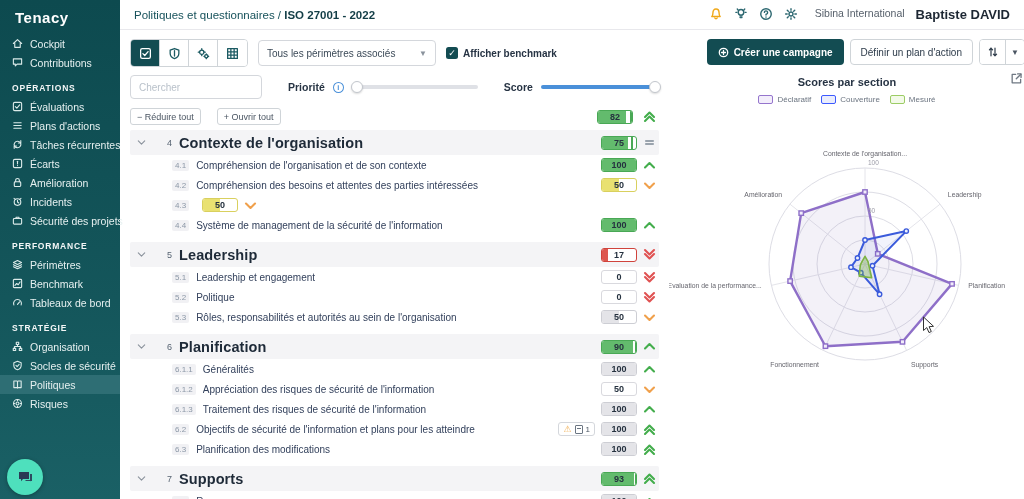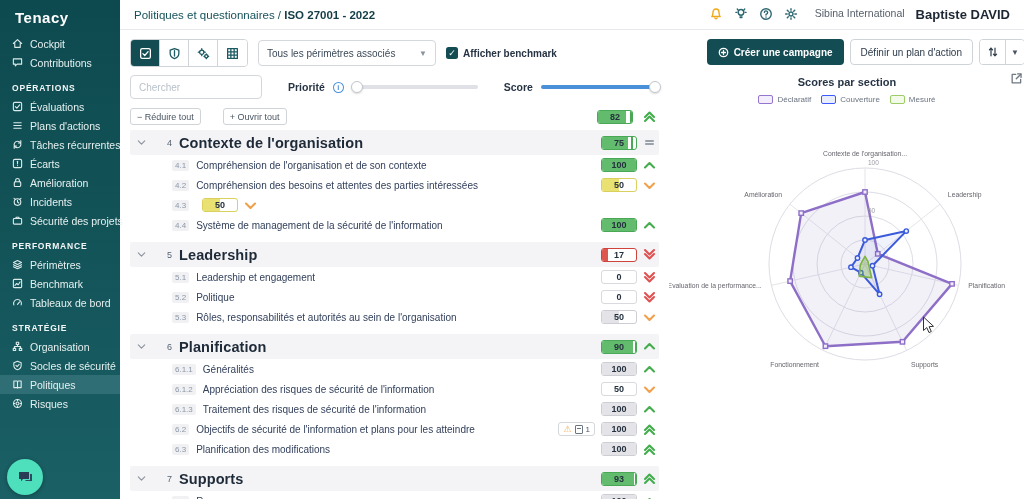--- a/index.html
+++ b/index.html
@@ -65,21 +65,21 @@
     font-size:7.5px; display:flex; align-items:center; justify-content:center; font-weight:bold; }
   .slider { position:relative; height:4px; border-radius:2px; background:#dfe1e6; }
   .slider.priority { width:128px; }
   .slider.score { width:120px; background:#4a90d9; }
   .knob { position:absolute; top:50%; width:12px; height:12px; border-radius:50%; background:#fff;
     border:1px solid #c3c7cd; transform:translate(-50%,-50%); box-shadow:0 1px 2px rgba(0,0,0,.15); cursor:pointer; }
 
   
   .collapse-row { display:flex; align-items:center; margin-top:9px; padding-right:2px; }
   .mini-btn { font-size:9px; color:#4a5562; border:1px solid #cfd4d8; border-radius:3px; background:#fff;
-    padding:2.5px 6px; margin-right:22px; cursor:pointer; }
+    padding:2.5px 6px; margin-right:16px; cursor:pointer; }
   .row-right { margin-left:auto; display:flex; align-items:center; gap:4px; }
 
   
   .list { margin-top:5px; overflow:hidden; }
   .sec-gap { height:7px; }
   .sec-header { display:flex; align-items:center; background:#f4f4f6; border-radius:2px; height:25px;
     padding:0 2px 0 4px; cursor:pointer; }
   .sec-chevron { width:11px; height:11px; color:#8a929c; margin:0 6px 0 2px; flex:none; }
   .sec-num { font-size:9px; color:#566372; margin-right:7px; margin-left:14px; }
   .sec-title { font-size:14.5px; font-weight:bold; color:#1e2a38; letter-spacing:.1px; flex:1;

